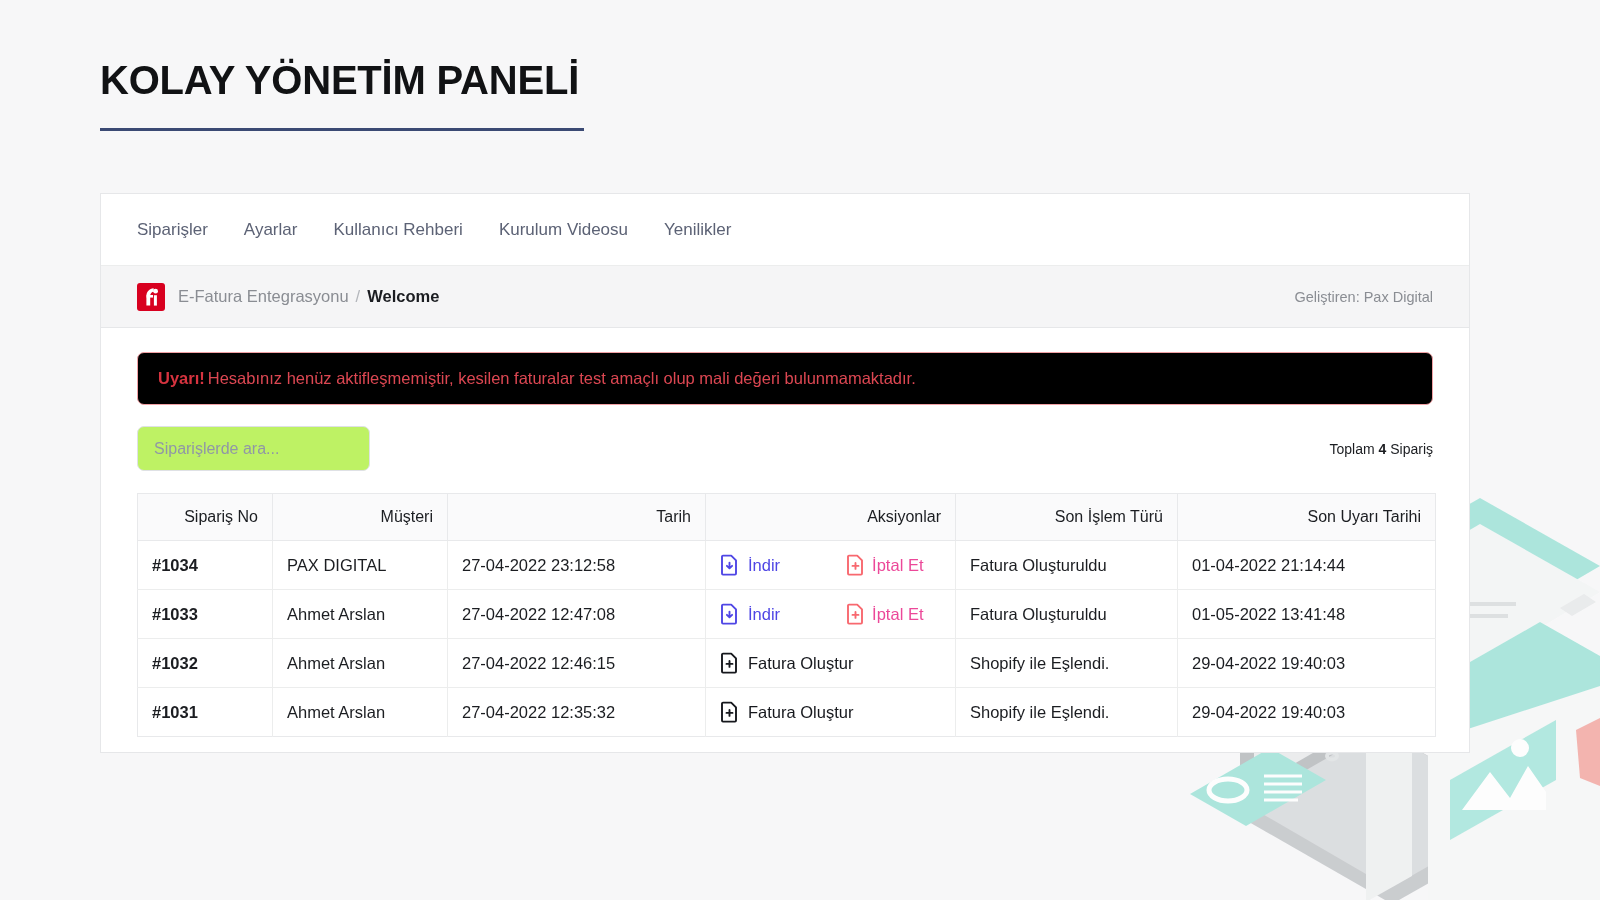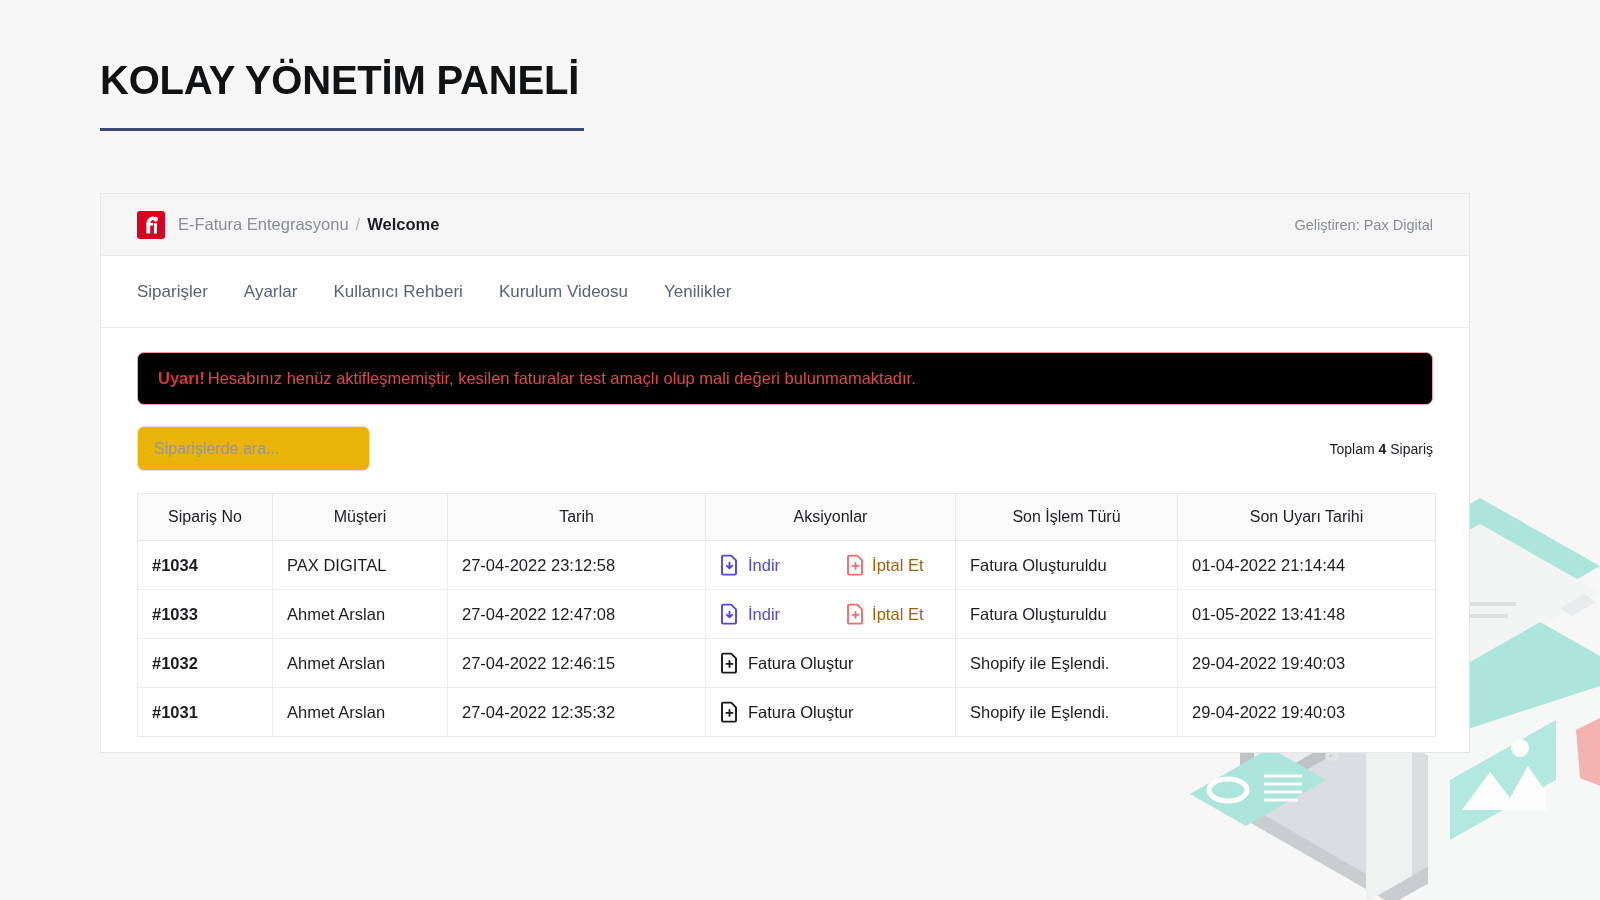--- a/index.html
+++ b/index.html
@@ -155,21 +155,21 @@
   #search-input {
     width: 233px;
     height: 45px;
     border: 1px solid #dfe1e5;
     border-radius: 7px;
     padding: 0 16px;
     box-sizing: border-box;
     font-size: 16px;
     font-family: "Liberation Sans", sans-serif;
     color: #3b4054;
-    background: #eab308;
+    background: #bef264;
     outline: none;
   }
   #search-input::placeholder { color: #9097a6; }
   #order-total {
     margin-left: auto;
     font-size: 14px;
     color: #1b1d21;
     white-space: nowrap;
   }
   #order-total .count { font-weight: 700; }
@@ -180,21 +180,21 @@
   }
   table#orders-table {
     width: 100%;
     border-collapse: collapse;
     table-layout: fixed;
     background: #fff;
     border: 1px solid #e8e9eb;
   }
   table#orders-table th {
     background: #fafafb;
-    text-align: center;
+    text-align: right;
     font-size: 16px;
     font-weight: 400;
     color: #1b1d21;
     padding: 14px 14px;
     border-right: 1px solid #e8e9eb;
     border-bottom: 1px solid #e8e9eb;
     white-space: nowrap;
   }
   table#orders-table th:last-child { border-right: none; }
   table#orders-table td {
@@ -218,21 +218,21 @@
   }
   .action-link {
     display: inline-flex;
     align-items: center;
     gap: 9px;
     cursor: pointer;
     font-size: 16.5px;
     white-space: nowrap;
   }
   .action-link.download { color: #4f46e5; }
-  .action-link.cancel { color: #a16207; margin-left: 66px; gap: 7px; }
+  .action-link.cancel { color: #ec4899; margin-left: 66px; gap: 7px; }
   .action-link.create { color: #16181d; }
   .action-link svg { display: block; flex: 0 0 auto; }
 
   
   col.c-order { width: 135px; }
   col.c-customer { width: 175px; }
   col.c-date { width: 258px; }
   col.c-actions { width: 250px; }
   col.c-type { width: 222px; }
   col.c-lastdate { width: 258px; }
@@ -319,42 +319,42 @@
     <path d="M186 188 L232 162 L232 200 L186 226 Z" fill="#cfd2d4"></path>
   </g>
 </svg>
 
 <div id="page-heading">
   <h1 class="title">KOLAY YÖNETİM PANELİ</h1>
   <div class="rule"></div>
 </div>
 
 <div id="panel">
+
+  <div id="nav-tabs">
+    <span class="nav-tab">Siparişler</span>
+    <span class="nav-tab">Ayarlar</span>
+    <span class="nav-tab">Kullanıcı Rehberi</span>
+    <span class="nav-tab">Kurulum Videosu</span>
+    <span class="nav-tab">Yenilikler</span>
+  </div>
 
   <div id="breadcrumb-bar">
     <div id="brand-logo">
       <svg width="18" height="20" viewBox="0 0 18 20" xmlns="http://www.w3.org/2000/svg">
         <path d="M11.6 1.2 C7.4 1.6 4.4 4.6 4.4 9.0 L4.4 18.6 L8.2 18.6 L8.2 9.0 C8.2 6.5 9.6 4.9 11.9 4.6 Z" fill="#ffffff"></path>
         <path d="M4.6 8.0 L11.0 8.0 L11.0 10.6 L4.6 10.6 Z" fill="#ffffff"></path>
         <circle cx="13.6" cy="4.2" r="2.4" fill="#ffffff"></circle>
         <path d="M11.9 8.2 L14.9 8.2 L14.9 18.6 L11.9 18.6 Z" fill="#ffffff"></path>
       </svg>
     </div>
     <span class="crumb-text">E-Fatura Entegrasyonu</span>
     <span class="crumb-sep">/</span>
     <span class="crumb-current">Welcome</span>
     <span id="developer-credit">Geliştiren: Pax Digital</span>
-  </div>
-
-  <div id="nav-tabs">
-    <span class="nav-tab">Siparişler</span>
-    <span class="nav-tab">Ayarlar</span>
-    <span class="nav-tab">Kullanıcı Rehberi</span>
-    <span class="nav-tab">Kurulum Videosu</span>
-    <span class="nav-tab">Yenilikler</span>
   </div>
 
   <div id="alert-region">
     <div id="alert-warning">
       <span class="alert-strong">Uyarı!</span><span>Hesabınız henüz aktifleşmemiştir, kesilen faturalar test amaçlı olup mali değeri bulunmamaktadır.</span>
     </div>
   </div>
 
   <div id="toolbar">
     <input id="search-input" type="text" placeholder="Siparişlerde ara..." style="">

